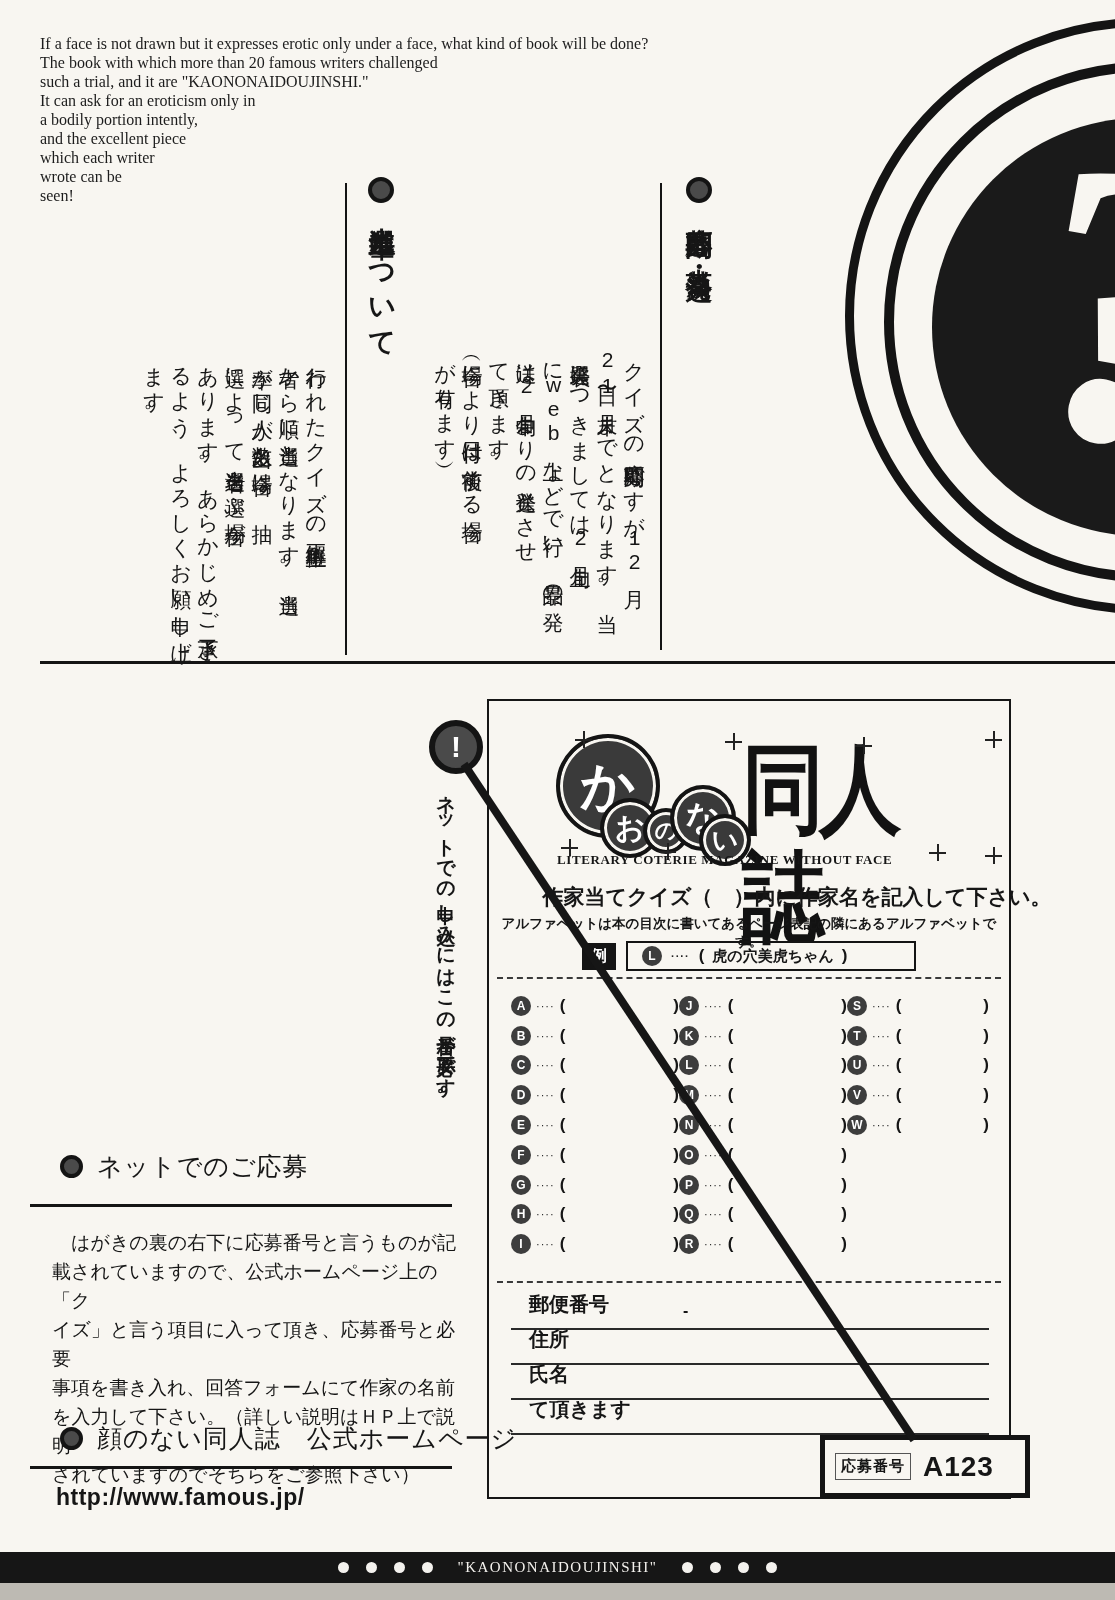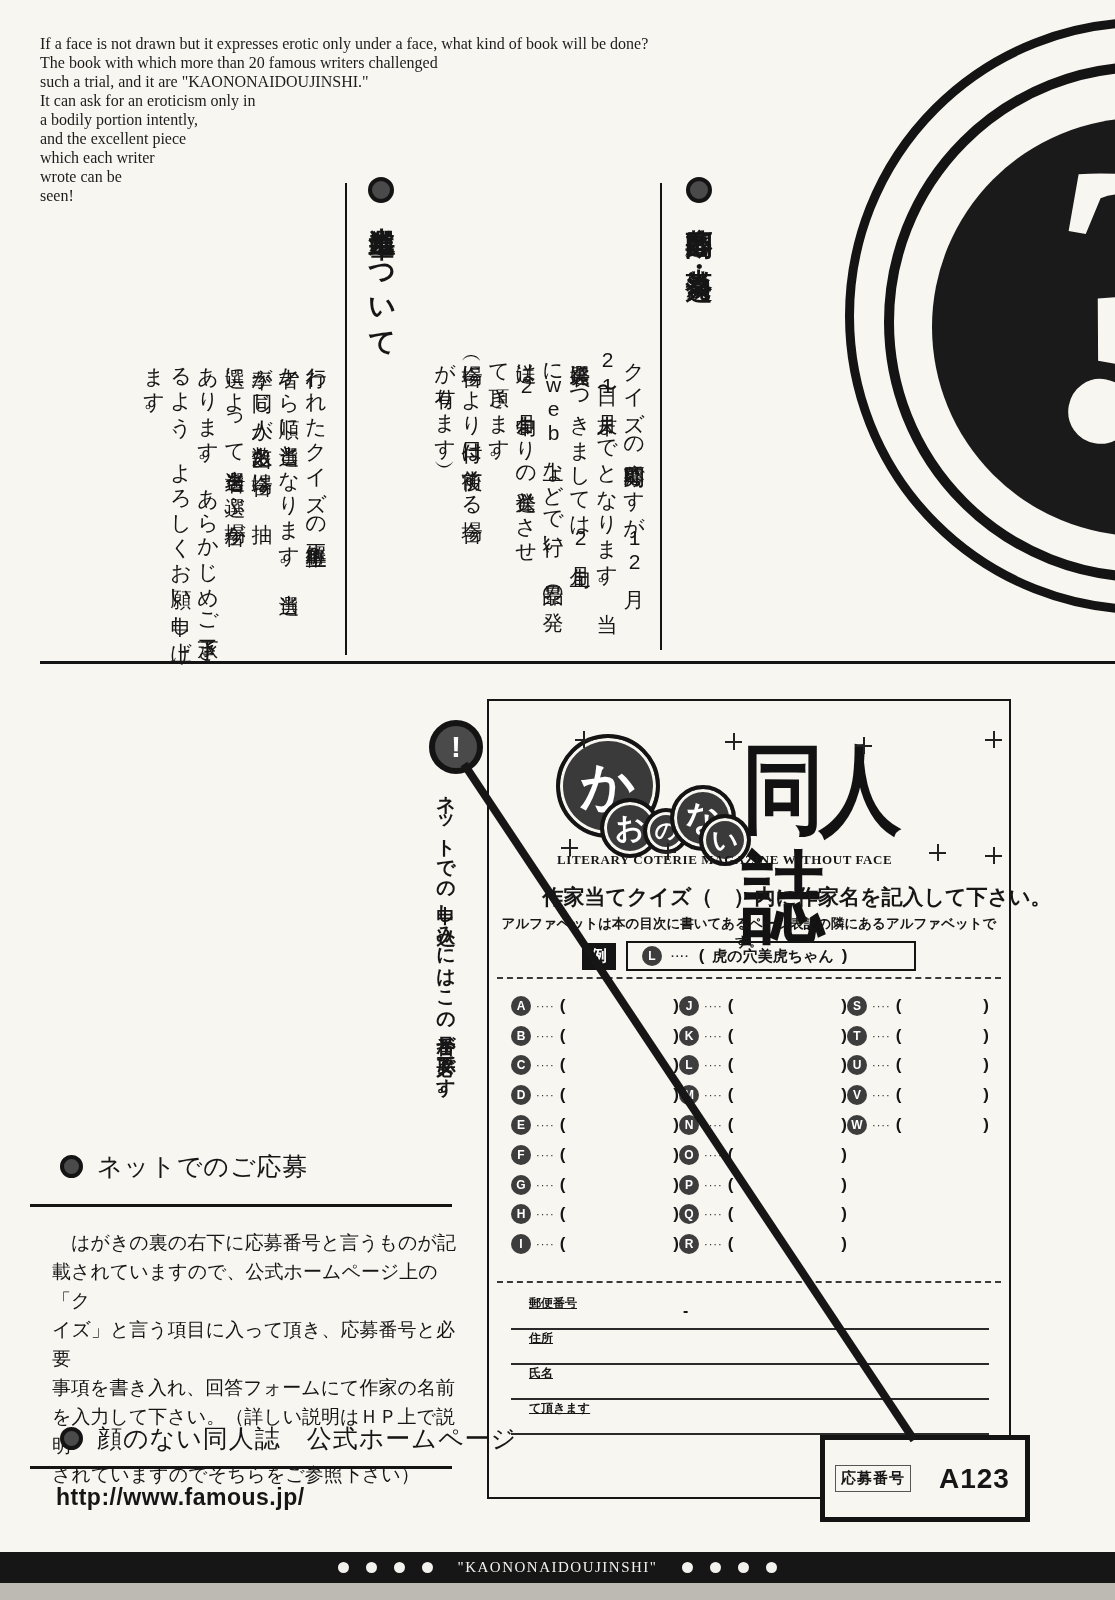--- a/index.html
+++ b/index.html
@@ -78,26 +78,26 @@
   #dash1{top:276px;} #dash2{top:580px;}
   #letter-grid{position:absolute;left:22px;top:290px;width:478px;display:grid;
     grid-template-columns:168px 168px 142px;column-gap:0;}
   .letter-col{display:flex;flex-direction:column;}
   .letter-row{display:flex;align-items:center;height:29.8px;gap:4px;font-size:16px;}
   .row-dots{font-size:11px;letter-spacing:1px;color:#222;margin:0 1px;}
   .paren{font-size:17px;font-weight:bold;}
   .paren-space{flex:1;}
   #fields{position:absolute;left:22px;top:594px;width:478px;}
   .field{position:relative;height:33px;}
-  .field-label{position:absolute;left:18px;bottom:16px;font-weight:bold;font-size:12px;text-decoration:underline;}
+  .field-label{position:absolute;left:18px;bottom:10px;font-weight:bold;font-size:20px;}
   .field-hint{position:absolute;left:172px;bottom:8px;font-weight:bold;font-size:16px;}
   .field-line{height:2px;background:#2a2a2a;}
   #entry-box{position:absolute;left:331px;top:734px;width:180px;height:53px;
     border:5px solid #141414;background:#f8f6f1;display:flex;align-items:center;
-    gap:28px;padding:12px 10px;z-index:4;}
+    gap:12px;padding:0 10px;z-index:4;}
   #entry-label{border:1.5px solid #555;font-size:15px;font-weight:bold;padding:3px 5px;
     letter-spacing:1px;}
   #entry-value{font-size:28px;font-weight:bold;letter-spacing:1px;}
 
   
   #excl-icon{position:absolute;left:429px;top:720px;width:42px;height:42px;border-radius:50%;
     background:#4a4a4a;border:6px solid #141414;color:#fff;font-weight:bold;font-size:30px;
     display:flex;align-items:center;justify-content:center;z-index:2;}
   #side-note{position:absolute;left:434px;top:782px;height:370px;writing-mode:vertical-rl;
     text-orientation:upright;font-weight:bold;font-size:19px;line-height:24px;z-index:1;}

